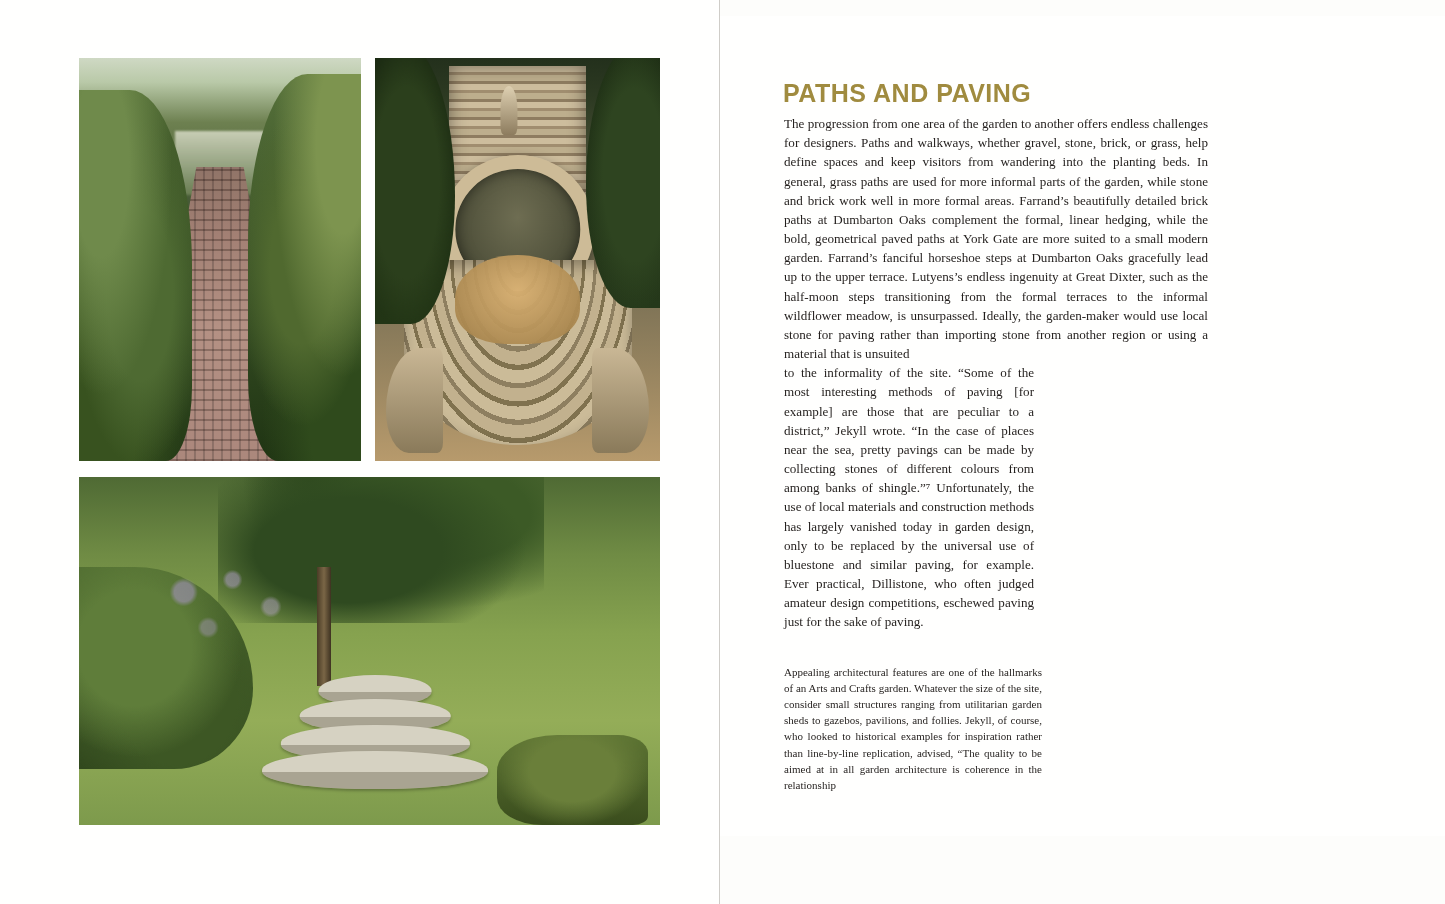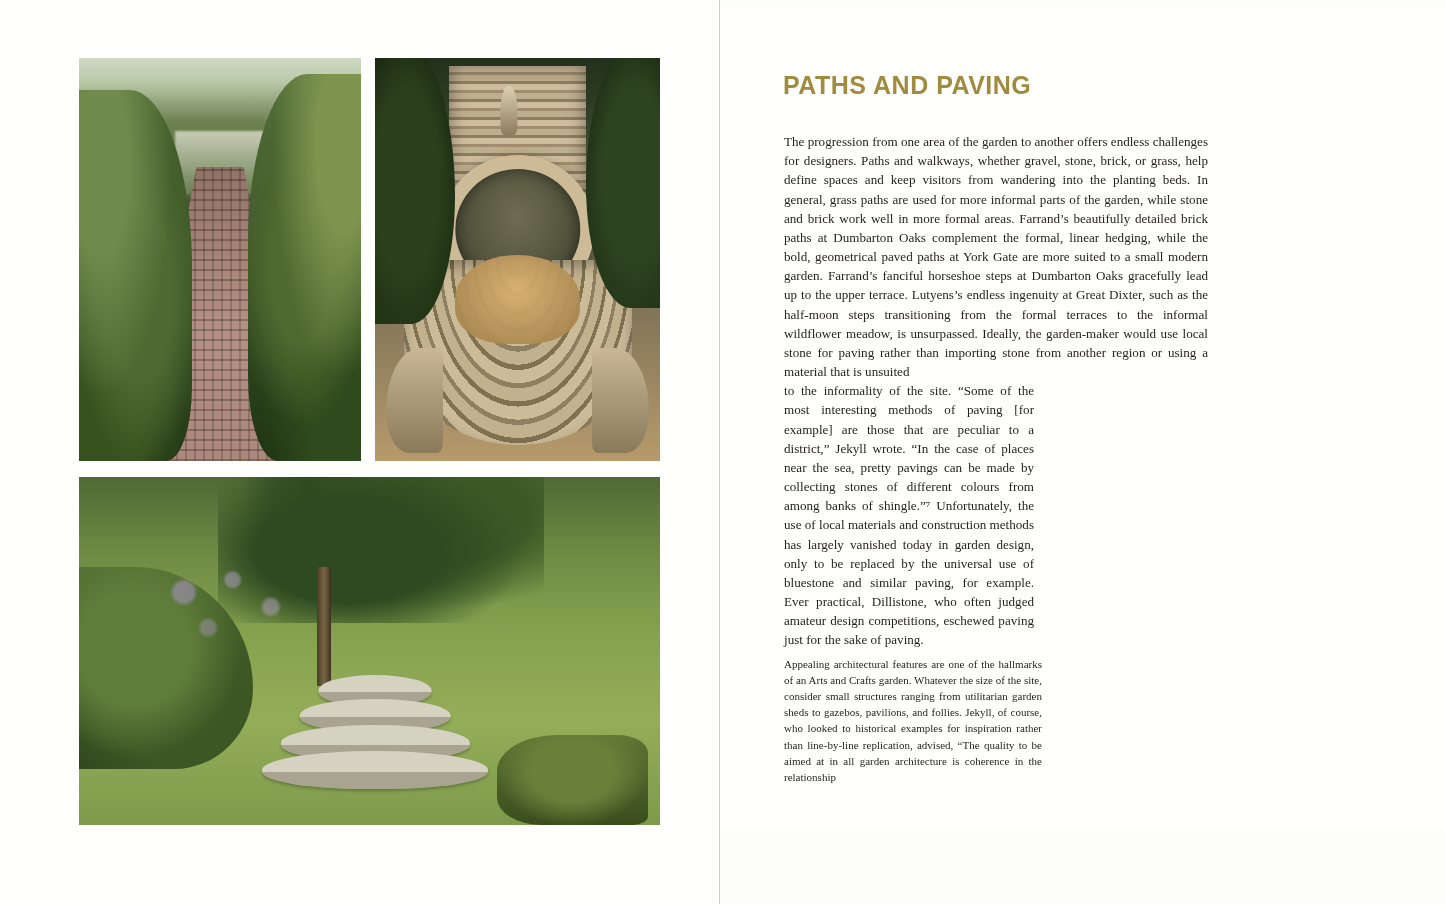--- a/index.html
+++ b/index.html
@@ -213,21 +213,21 @@
     background:
       radial-gradient(circle at 20% 30%, rgba(170,150,200,.55) 0 6%, rgba(0,0,0,0) 9%),
       radial-gradient(circle at 48% 18%, rgba(180,160,205,.5) 0 5%, rgba(0,0,0,0) 8%),
       radial-gradient(circle at 70% 44%, rgba(190,170,210,.45) 0 5%, rgba(0,0,0,0) 8%),
       radial-gradient(circle at 34% 64%, rgba(175,155,200,.4) 0 5%, rgba(0,0,0,0) 8%);
   }
 
   
   .page-right {
     position: absolute;
-    left: 720px; top: 8px;
+    left: 720px; top: 16px;
     width: 725px; height: 820px;
     background: #fffffe;
   }
   .heading {
     font-family: "Liberation Sans", sans-serif;
     font-weight: 700;
     color: #a08b3f;
     letter-spacing: .5px;
     font-size: 25px;
     line-height: 1.08;
@@ -245,21 +245,21 @@
     font-size: 13.1px;
     line-height: 1.465;
     text-align: justify;
     color: #221e1c;
     hyphens: auto;
   }
   
   #paths-body .narrow {
     display: block;
   }
-  #paths-body .w-full { width: 424px; margin-top: 26px; }
+  #paths-body .w-full { width: 424px; }
   #paths-body .w-narrow { width: 250px; }
 
   #section-arch-heading {
     position: absolute;
     left: 63px; top: 588px;
     width: 260px;
   }
   #arch-body {
     position: absolute;
     left: 64px; top: 648px;

